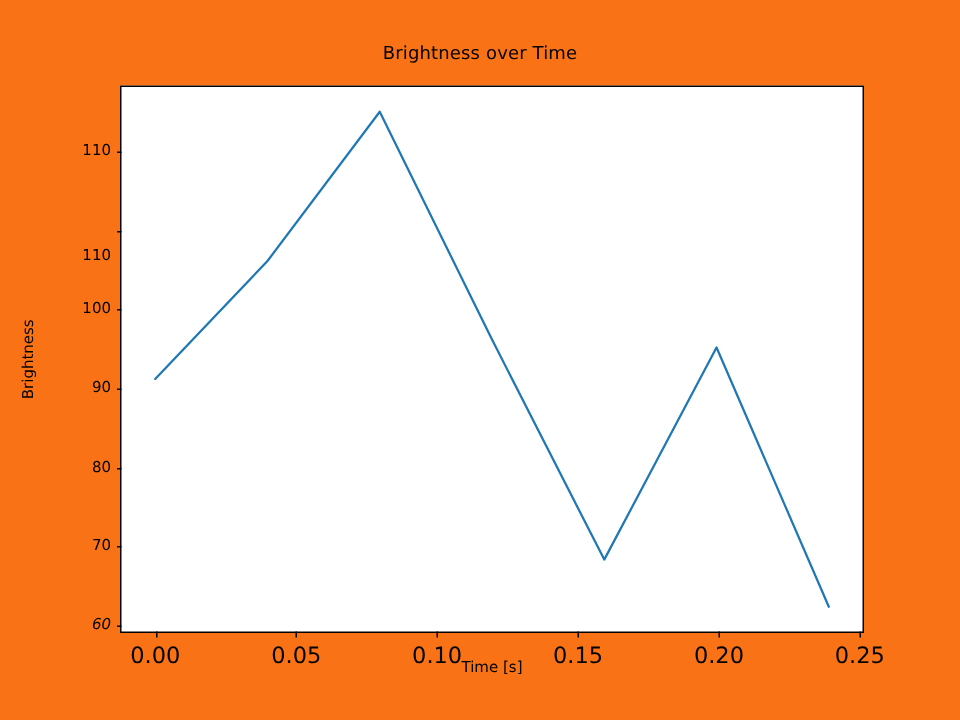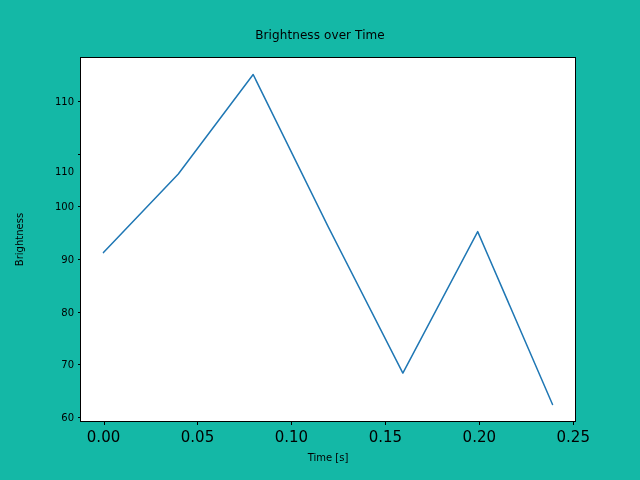--- a/index.html
+++ b/index.html
@@ -12,21 +12,21 @@
     width: 640px;
     height: 480px;
     font-family: "DejaVu Sans", sans-serif;
     color: #000000;
     overflow: hidden;
   }
   #figure {
     position: relative;
     width: 640px;
     height: 480px;
-    background: #14b8a6;
+    background: #f97316;
   }
   #chart-title {
     position: absolute;
     left: 0;
     top: 28px;
     width: 640px;
     text-align: center;
     font-size: 12px;
     color: #000000;
     letter-spacing: 0.1px;
@@ -80,21 +80,21 @@
     margin-top: 7px;
     transform: translateX(-50%);
     font-size: 15px;
     white-space: nowrap;
     color: #000000;
   }
   #xlabel {
     position: absolute;
     left: 80px;
     width: 496px;
-    top: 452px;
+    top: 440px;
     text-align: center;
     font-size: 10px;
     color: #000000;
   }
   #ylabel {
     position: absolute;
     left: 13px;
     top: 57px;
     height: 365px;
     width: 14px;
@@ -115,21 +115,21 @@
 
 <div id="figure">
 
   <div id="chart-title">Brightness over Time</div>
 
   <div id="axes">
     <svg id="plot-svg" viewBox="0 0 496 365" preserveAspectRatio="none">
       <polyline id="series-line" fill="none" stroke="#1f77b4" stroke-width="1.5" stroke-linejoin="round" stroke-linecap="round" points="22.55,195.67 97.70,116.66 172.85,16.59 248.00,169.33 323.15,316.81 398.30,174.60 473.45,348.41"></polyline>
     </svg>
   <div class="tick-y" style="top: 358.943px;"></div>
-      <div class="ticklabel-y" style="top: 358.943px;">60</div>
+      <div class="ticklabel-y" style="top: 358.943px; font-style: italic;">60</div>
       <div class="tick-y" style="top: 306.273px;"></div>
       <div class="ticklabel-y" style="top: 306.273px;">70</div>
       <div class="tick-y" style="top: 253.604px;"></div>
       <div class="ticklabel-y" style="top: 253.604px;">80</div>
       <div class="tick-y" style="top: 200.934px;"></div>
       <div class="ticklabel-y" style="top: 200.934px;">90</div>
       <div class="tick-y" style="top: 148.265px;"></div>
       <div class="ticklabel-y" style="top: 148.265px;">100</div>
       <div class="tick-y" style="top: 95.5952px;"></div>
       <div class="ticklabel-y" style="top: 113px;">110</div>

